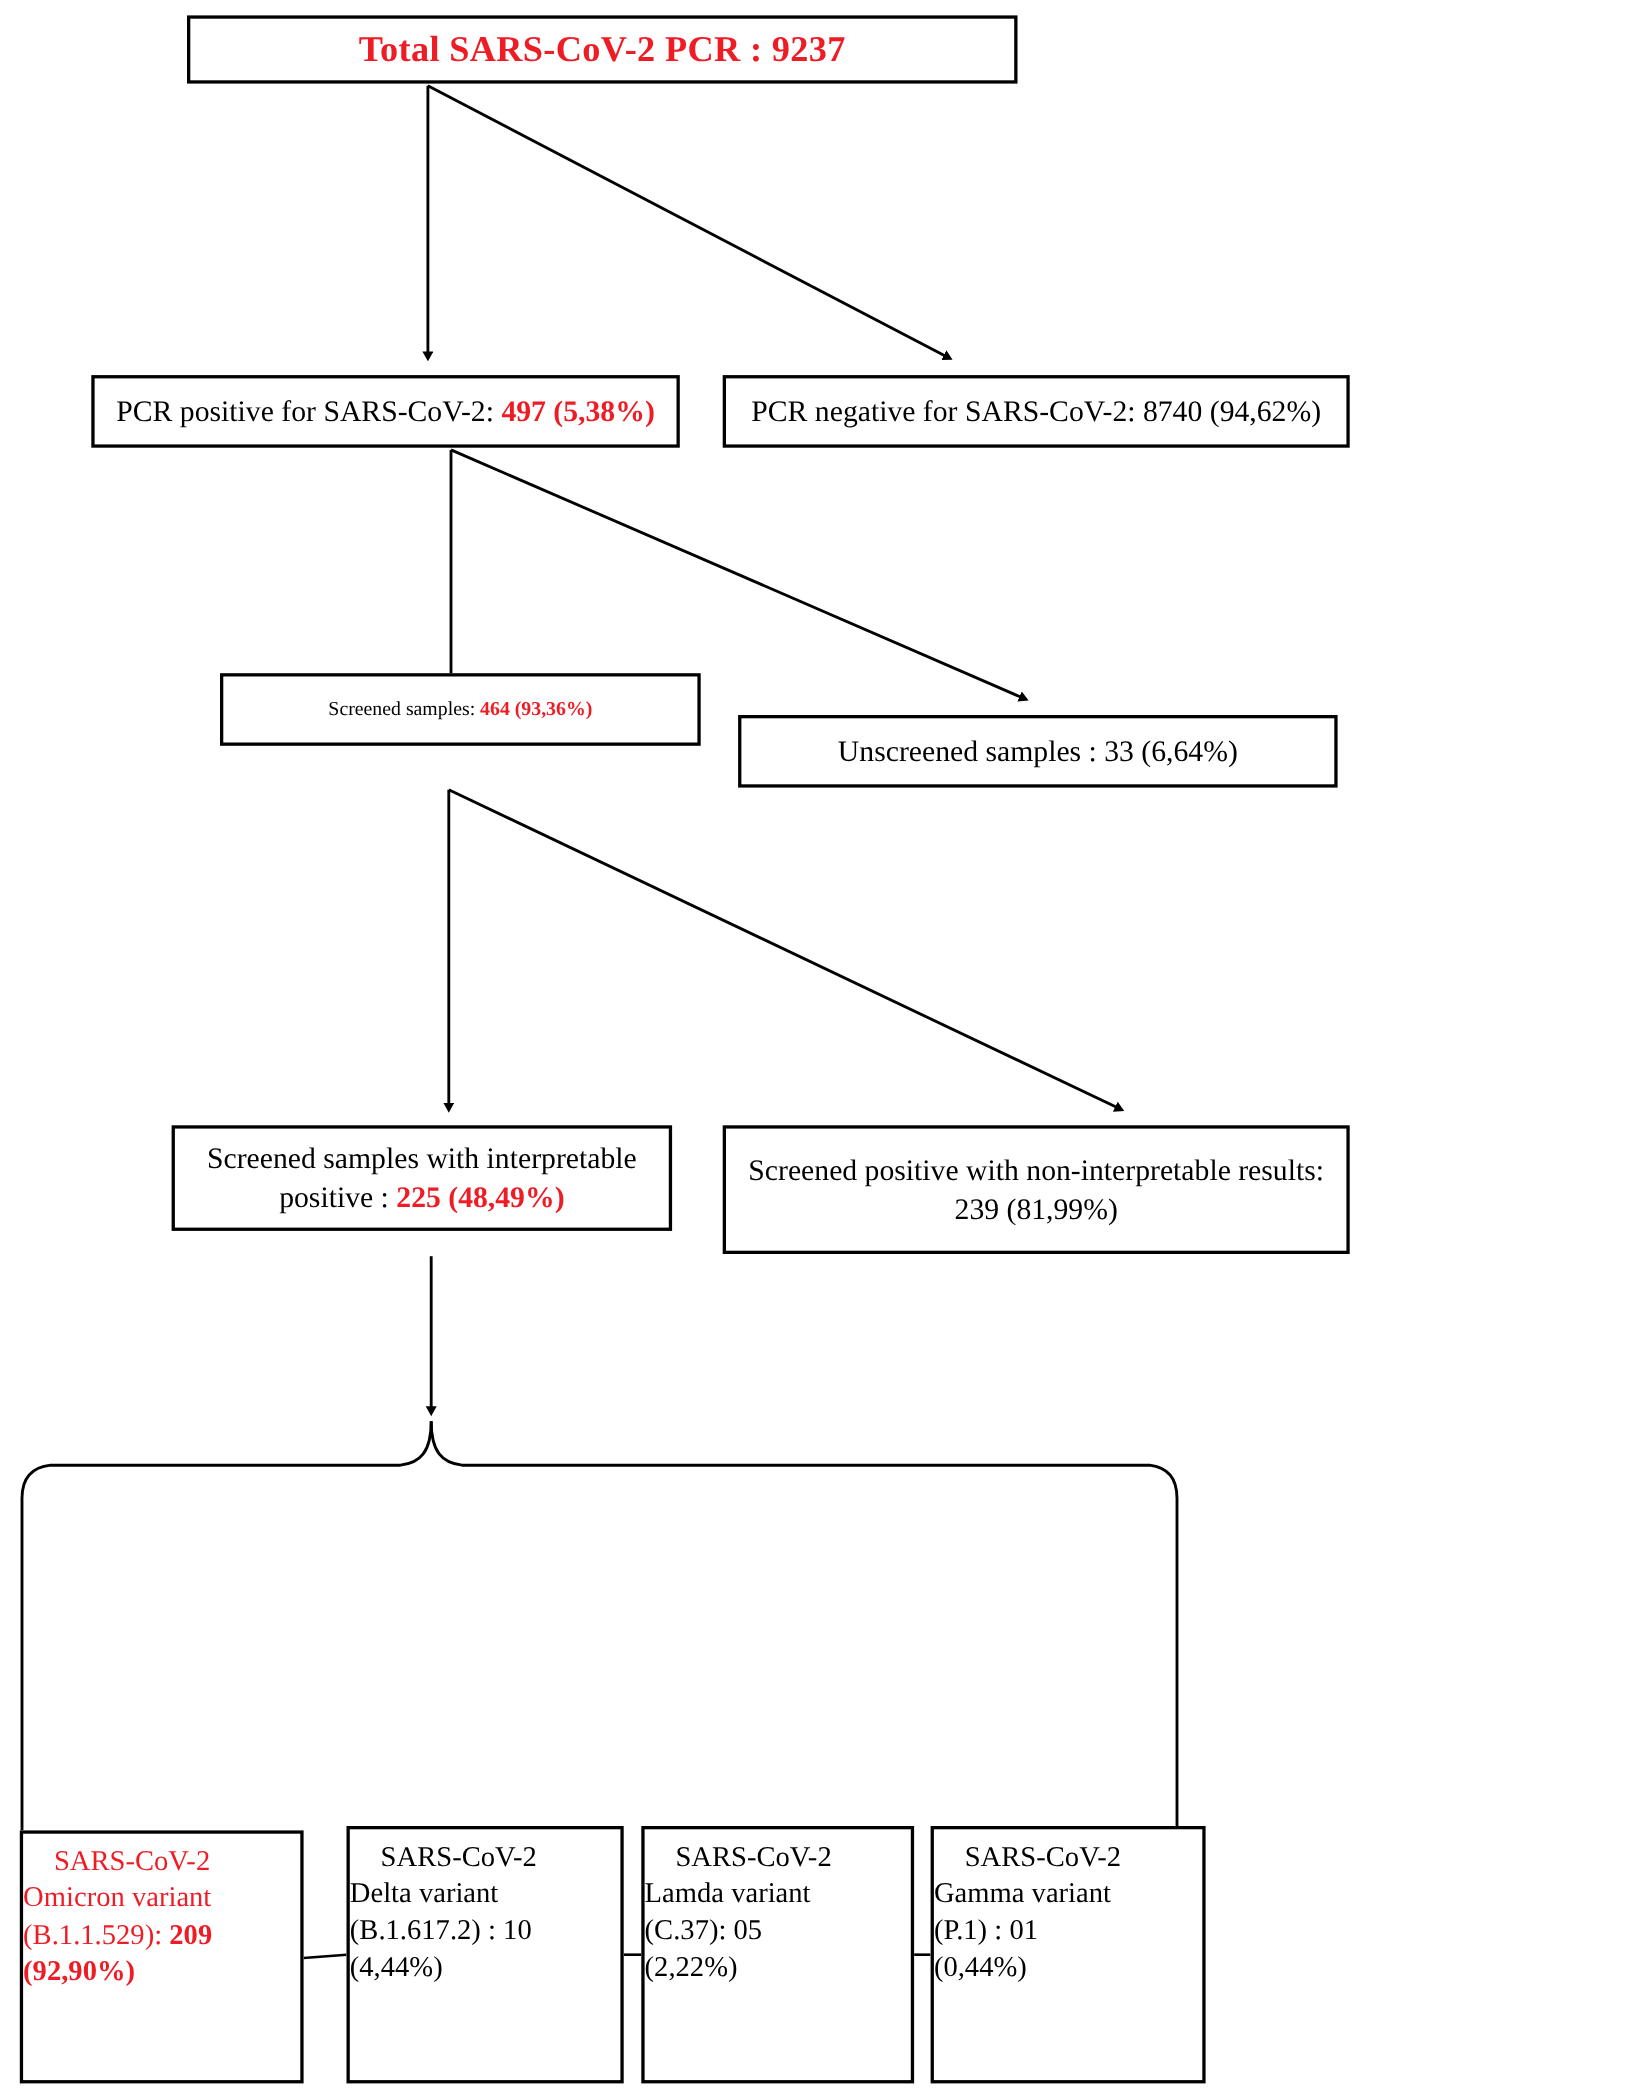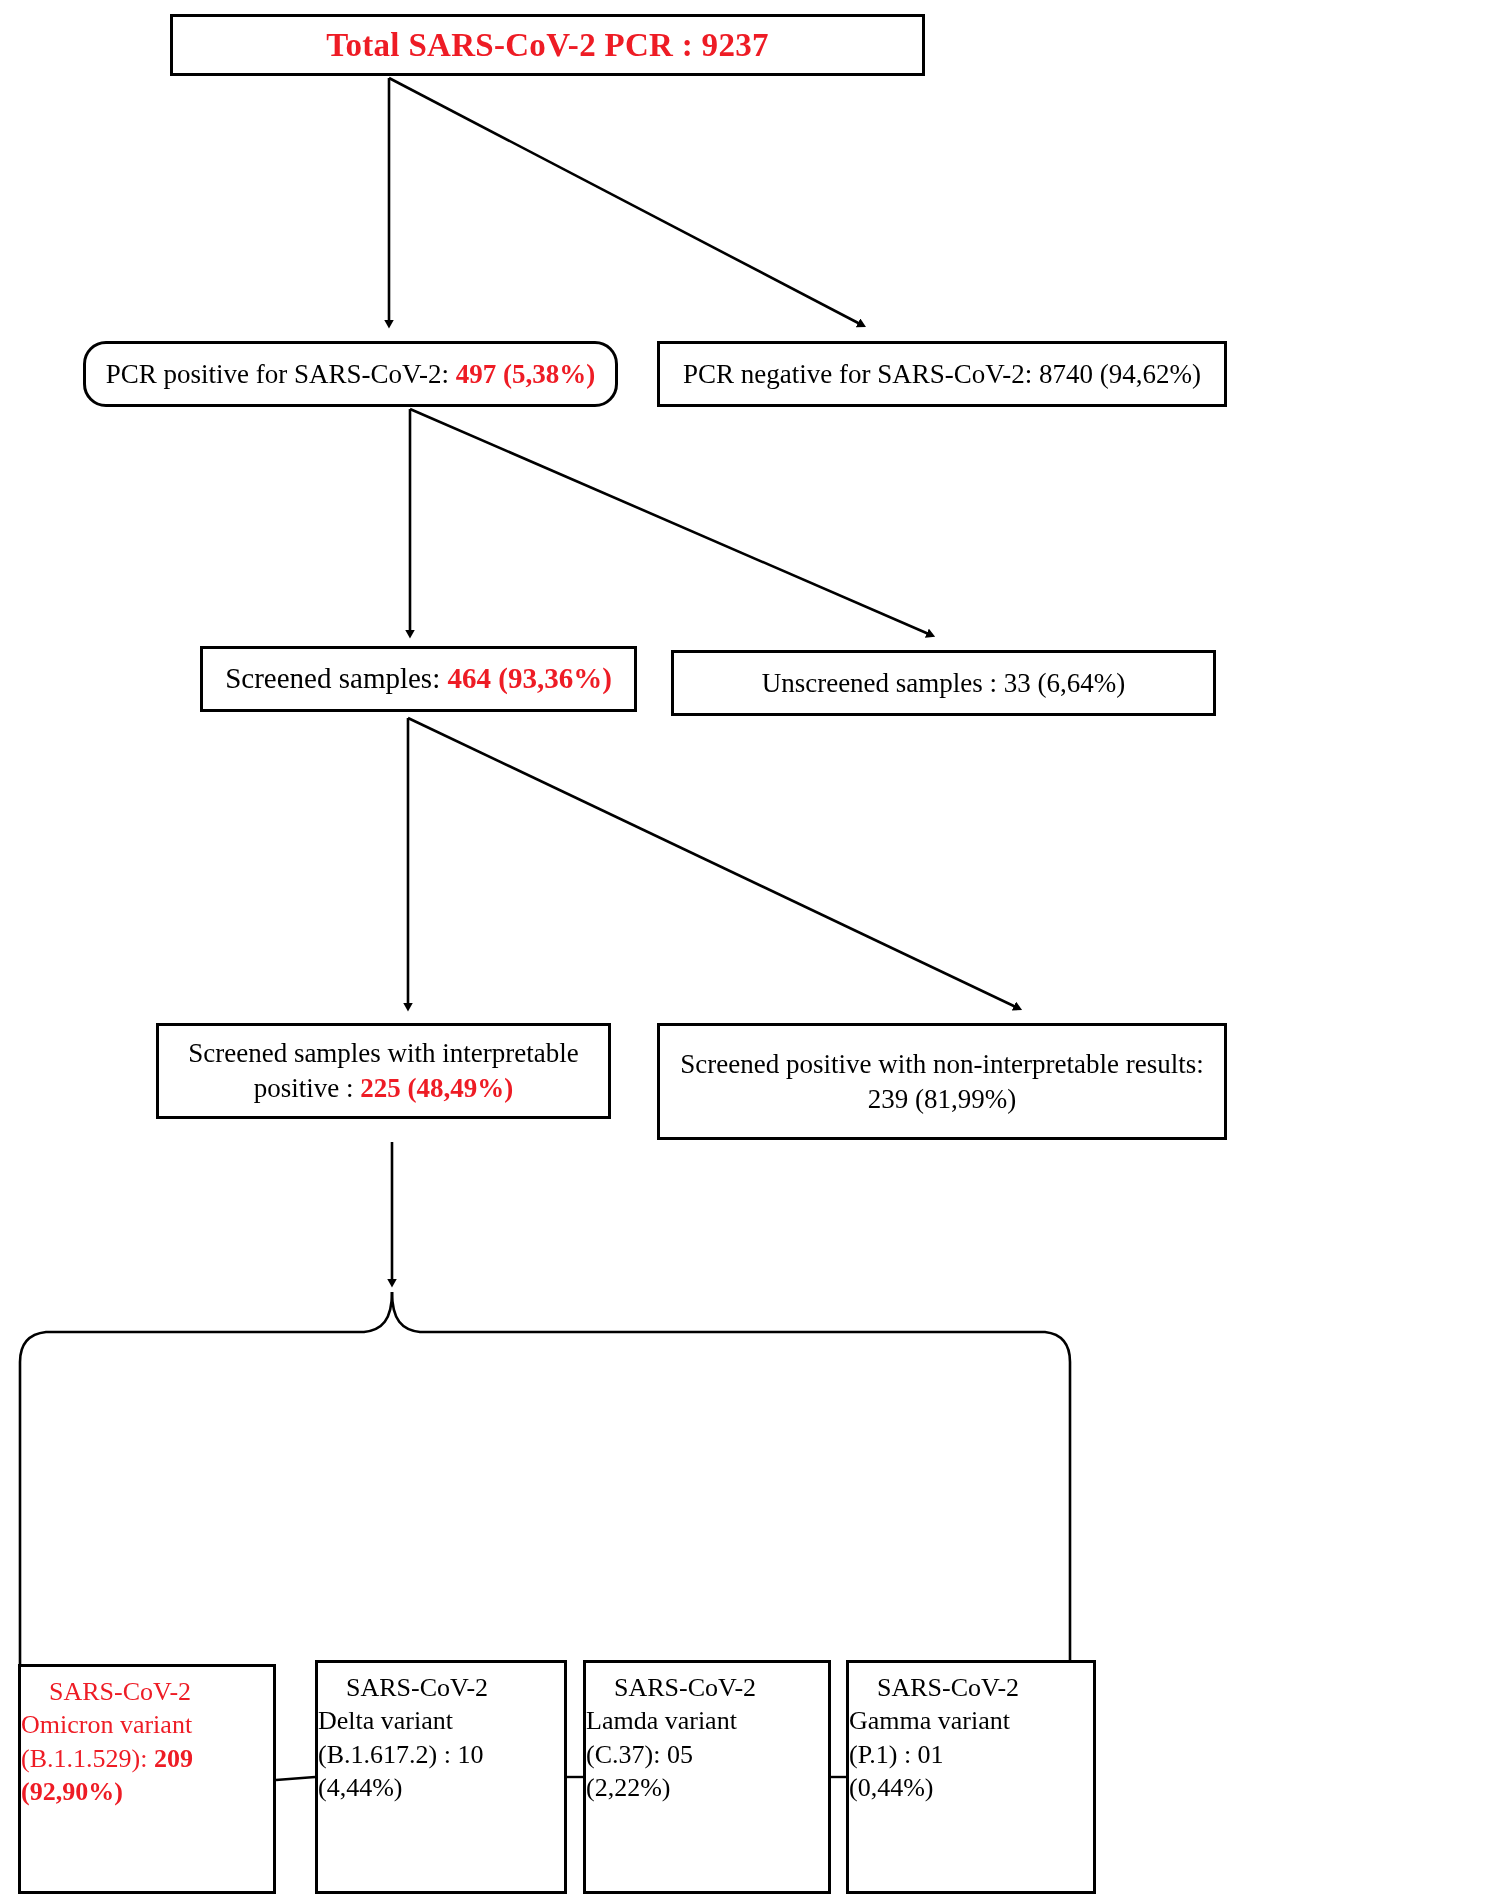--- a/index.html
+++ b/index.html
@@ -49,29 +49,28 @@
   
   #node-total {
     left: 170px; top: 14px; width: 755px; height: 62px;
     font-size: 33px; font-weight: bold;
     color: #ee1c25;
     letter-spacing: 0.3px;
   }
   #node-pcr-positive {
     left: 83px; top: 341px; width: 535px; height: 66px;
     font-size: 27px;
-    border-radius: 23px;
   }
   #node-pcr-negative {
     left: 657px; top: 341px; width: 570px; height: 66px;
     font-size: 27px;
   }
   #node-screened {
-    left: 200px; top: 646px; width: 437px; height: 66px;
-    font-size: 29px;
+    left: 200px; top: 612px; width: 437px; height: 66px;
+    font-size: 18px;
   }
   #node-unscreened {
     left: 657px; top: 650px; width: 545px; height: 66px;
     font-size: 27px;
     margin-left: 14px;
   }
   #node-interpretable {
     left: 156px; top: 1023px; width: 455px; height: 96px;
     font-size: 27px;
   }

